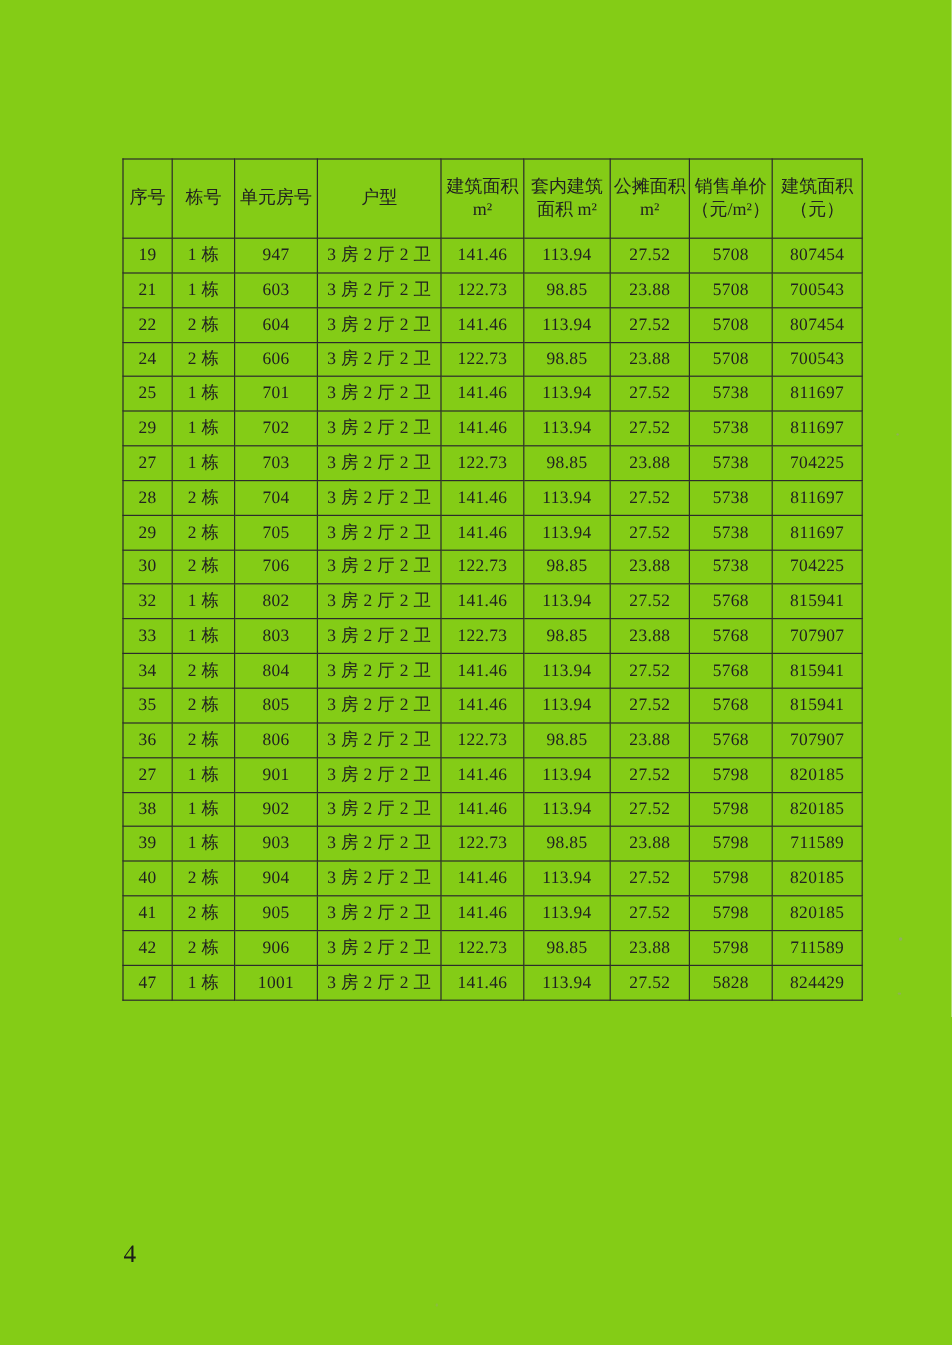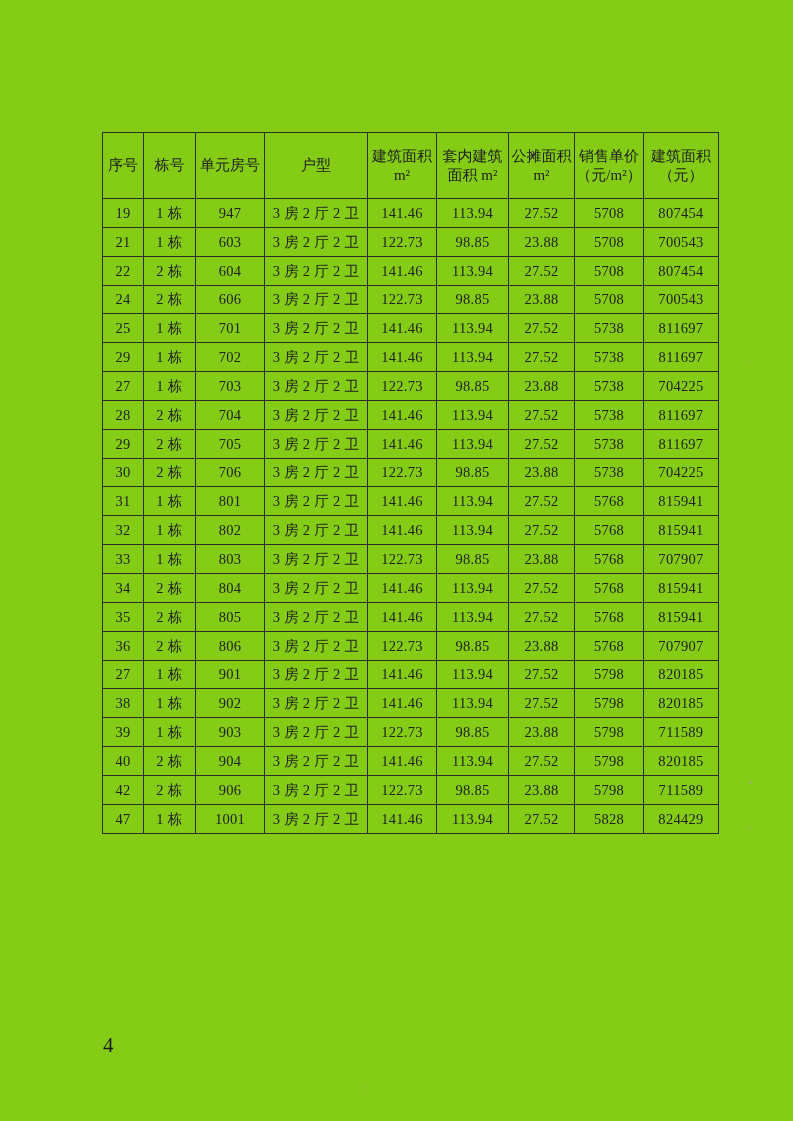--- a/index.html
+++ b/index.html
@@ -185,86 +185,75 @@
           <td>2 栋</td>
           <td>706</td>
           <td>3 房 2 厅 2 卫</td>
           <td>122.73</td>
           <td>98.85</td>
           <td>23.88</td>
           <td>5738</td>
           <td>704225</td>
         </tr>
         <tr>
-          <td>31</td>
-          <td>1 栋</td>
-          <td>801</td>
+          <td>32</td>
+          <td>1 栋</td>
+          <td>802</td>
           <td>3 房 2 厅 2 卫</td>
           <td>141.46</td>
           <td>113.94</td>
           <td>27.52</td>
           <td>5768</td>
           <td>815941</td>
         </tr>
         <tr>
-          <td>32</td>
-          <td>1 栋</td>
-          <td>802</td>
+          <td>33</td>
+          <td>1 栋</td>
+          <td>803</td>
+          <td>3 房 2 厅 2 卫</td>
+          <td>122.73</td>
+          <td>98.85</td>
+          <td>23.88</td>
+          <td>5768</td>
+          <td>707907</td>
+        </tr>
+        <tr>
+          <td>34</td>
+          <td>2 栋</td>
+          <td>804</td>
           <td>3 房 2 厅 2 卫</td>
           <td>141.46</td>
           <td>113.94</td>
           <td>27.52</td>
           <td>5768</td>
           <td>815941</td>
         </tr>
         <tr>
-          <td>33</td>
-          <td>1 栋</td>
-          <td>803</td>
+          <td>35</td>
+          <td>2 栋</td>
+          <td>805</td>
+          <td>3 房 2 厅 2 卫</td>
+          <td>141.46</td>
+          <td>113.94</td>
+          <td>27.52</td>
+          <td>5768</td>
+          <td>815941</td>
+        </tr>
+        <tr>
+          <td>36</td>
+          <td>2 栋</td>
+          <td>806</td>
           <td>3 房 2 厅 2 卫</td>
           <td>122.73</td>
           <td>98.85</td>
           <td>23.88</td>
           <td>5768</td>
           <td>707907</td>
         </tr>
         <tr>
-          <td>34</td>
-          <td>2 栋</td>
-          <td>804</td>
-          <td>3 房 2 厅 2 卫</td>
-          <td>141.46</td>
-          <td>113.94</td>
-          <td>27.52</td>
-          <td>5768</td>
-          <td>815941</td>
-        </tr>
-        <tr>
-          <td>35</td>
-          <td>2 栋</td>
-          <td>805</td>
-          <td>3 房 2 厅 2 卫</td>
-          <td>141.46</td>
-          <td>113.94</td>
-          <td>27.52</td>
-          <td>5768</td>
-          <td>815941</td>
-        </tr>
-        <tr>
-          <td>36</td>
-          <td>2 栋</td>
-          <td>806</td>
-          <td>3 房 2 厅 2 卫</td>
-          <td>122.73</td>
-          <td>98.85</td>
-          <td>23.88</td>
-          <td>5768</td>
-          <td>707907</td>
-        </tr>
-        <tr>
           <td>27</td>
           <td>1 栋</td>
           <td>901</td>
           <td>3 房 2 厅 2 卫</td>
           <td>141.46</td>
           <td>113.94</td>
           <td>27.52</td>
           <td>5798</td>
           <td>820185</td>
         </tr>
@@ -287,20 +276,31 @@
           <td>122.73</td>
           <td>98.85</td>
           <td>23.88</td>
           <td>5798</td>
           <td>711589</td>
         </tr>
         <tr>
           <td>40</td>
           <td>2 栋</td>
           <td>904</td>
+          <td>3 房 2 厅 2 卫</td>
+          <td>141.46</td>
+          <td>113.94</td>
+          <td>27.52</td>
+          <td>5798</td>
+          <td>820185</td>
+        </tr>
+        <tr>
+          <td>41</td>
+          <td>2 栋</td>
+          <td>905</td>
           <td>3 房 2 厅 2 卫</td>
           <td>141.46</td>
           <td>113.94</td>
           <td>27.52</td>
           <td>5798</td>
           <td>820185</td>
         </tr>
         <tr>
           <td>42</td>
           <td>2 栋</td>

